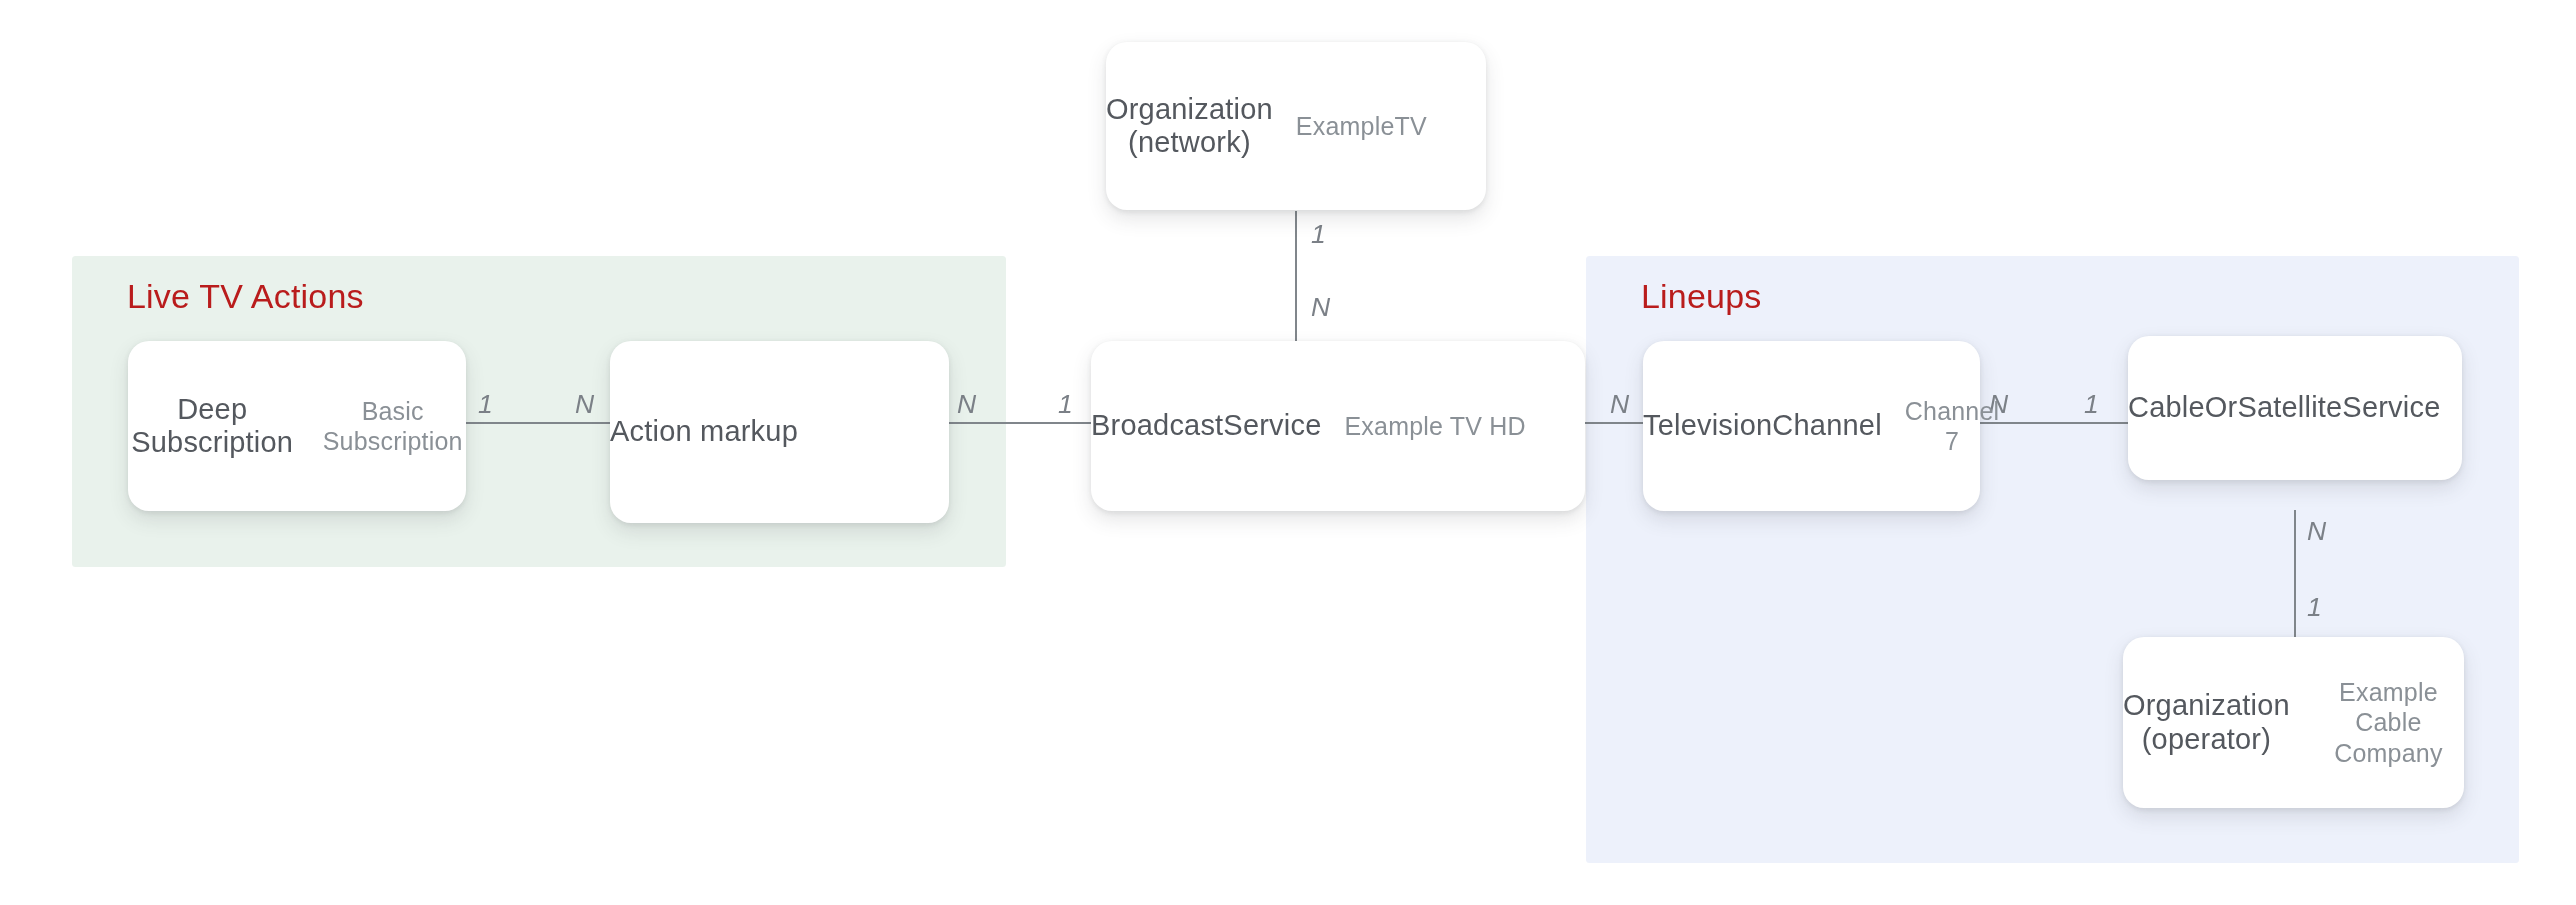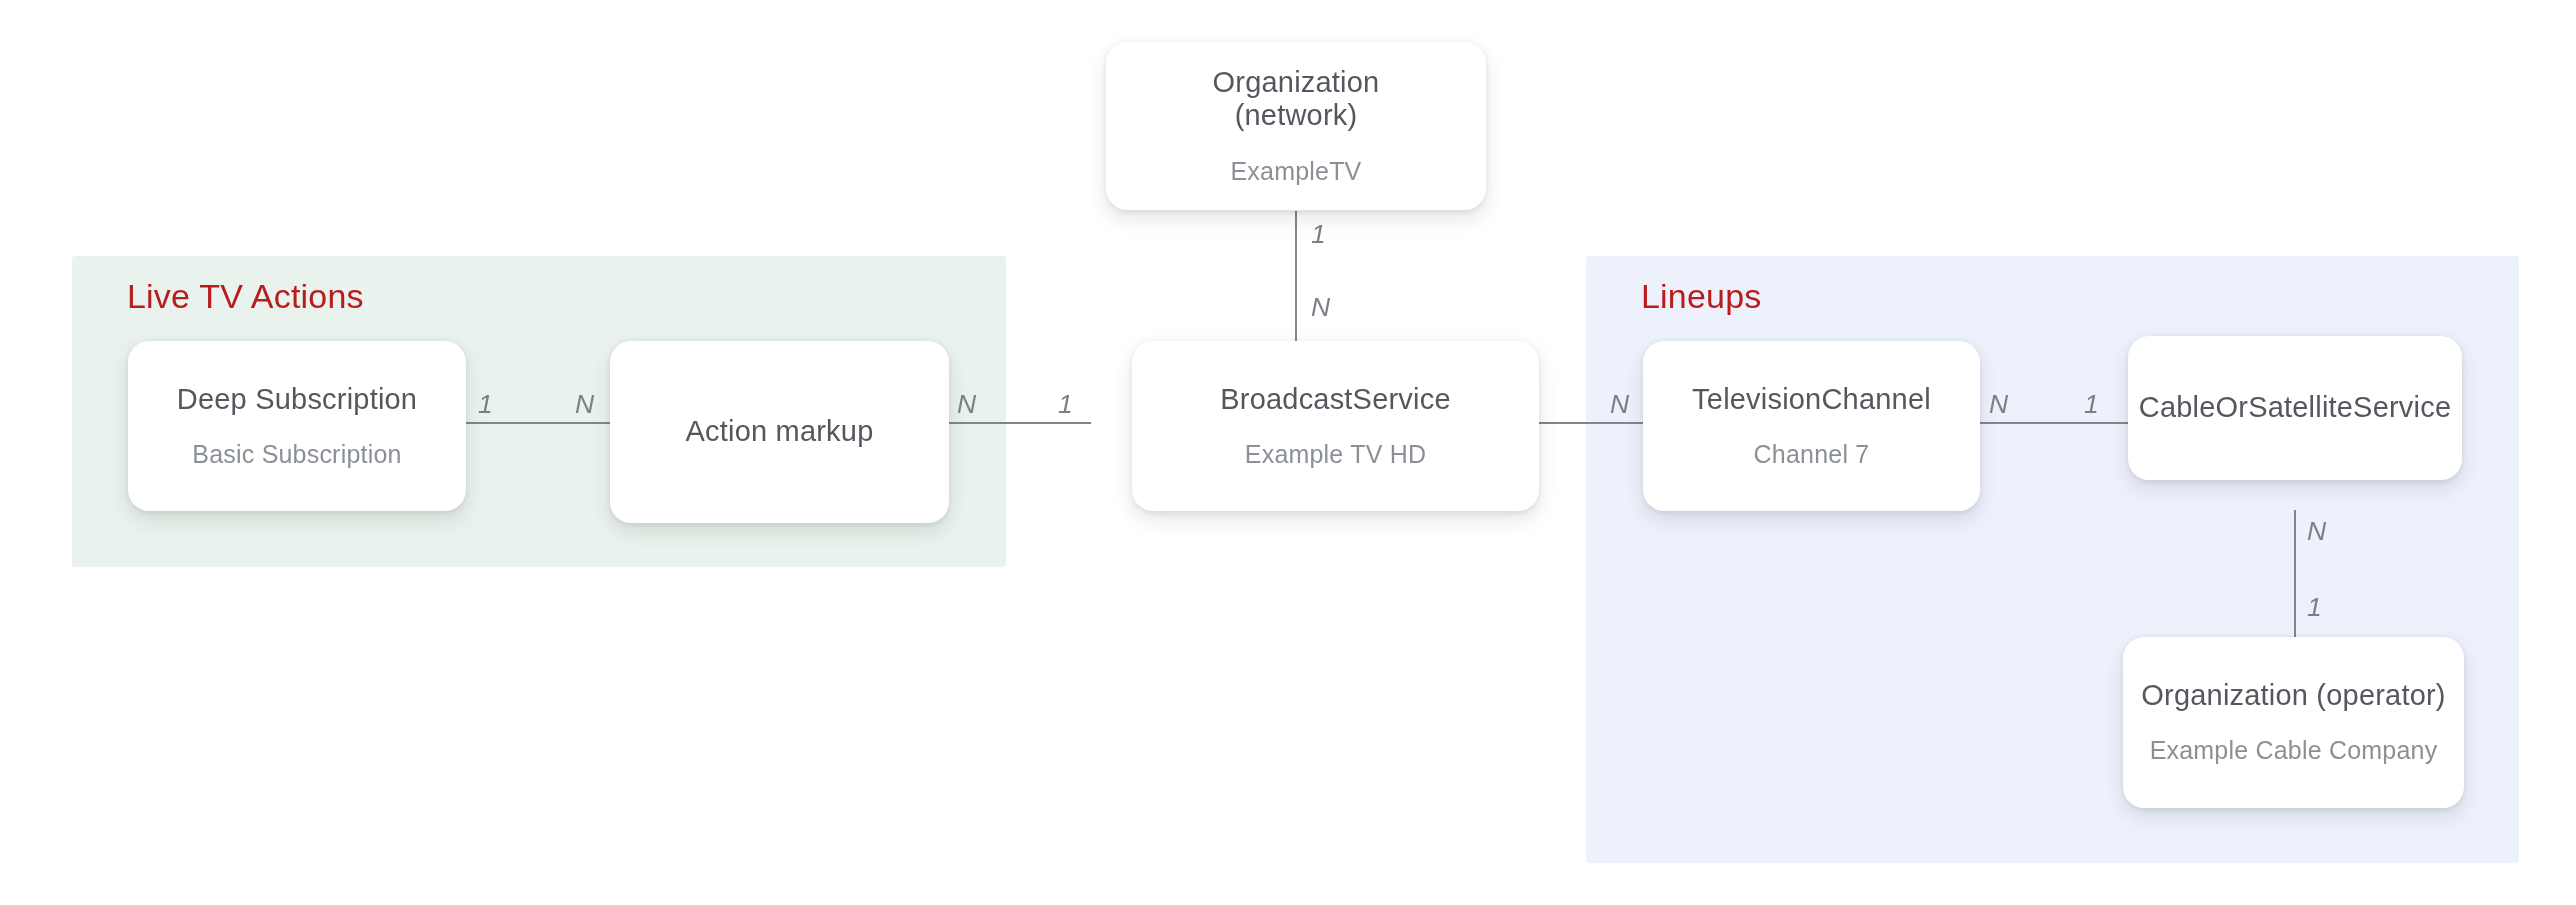--- a/index.html
+++ b/index.html
@@ -30,42 +30,41 @@
     color: #b91c1c;
     letter-spacing: 0.2px;
     white-space: nowrap;
   }
   .node {
     position: absolute;
     background: #ffffff;
     border-radius: 21px;
     box-shadow: 0 8.8px 19.5px rgba(60,64,67,0.13), 0 1.8px 5.3px rgba(60,64,67,0.10);
     display: flex;
-    flex-direction: column;
+    flex-direction: row;
     align-items: center;
-    justify-content: center;
     text-align: center;
     gap: 23px;
   }
   .node-title {
     font-size: 29px;
     line-height: 1.15;
     color: #54585e;
     letter-spacing: 0.2px;
   }
   .node-subtitle {
     font-size: 25px;
     line-height: 1.22;
     color: #8a9096;
     letter-spacing: 0.2px;
   }
   .node-org-network        { left: 1106px; top: 42px;  width: 380px; height: 168px; }
   .node-media-subscription { left: 128px;  top: 341px; width: 338px; height: 170px; }
   .node-action-markup      { left: 610px;  top: 341px; width: 339px; height: 182px; }
-  .node-broadcast-service  { left: 1132px; top: 341px; width: 407px; height: 170px; }
+  .node-broadcast-service  { left: 1091px; top: 341px; width: 494px; height: 170px; }
   .node-television-channel { left: 1643px; top: 341px; width: 337px; height: 170px; }
   .node-cable-service      { left: 2128px; top: 336px; width: 334px; height: 144px; }
   .node-org-operator       { left: 2123px; top: 637px; width: 341px; height: 171px; }
   .node-org-network .node-title { max-width: 265px; }
   .node-cable-service .node-subtitle { max-width: 297px; }
   .edge {
     position: absolute;
     background: #80868b;
   }
   .edge-h { height: 1.8px; }

